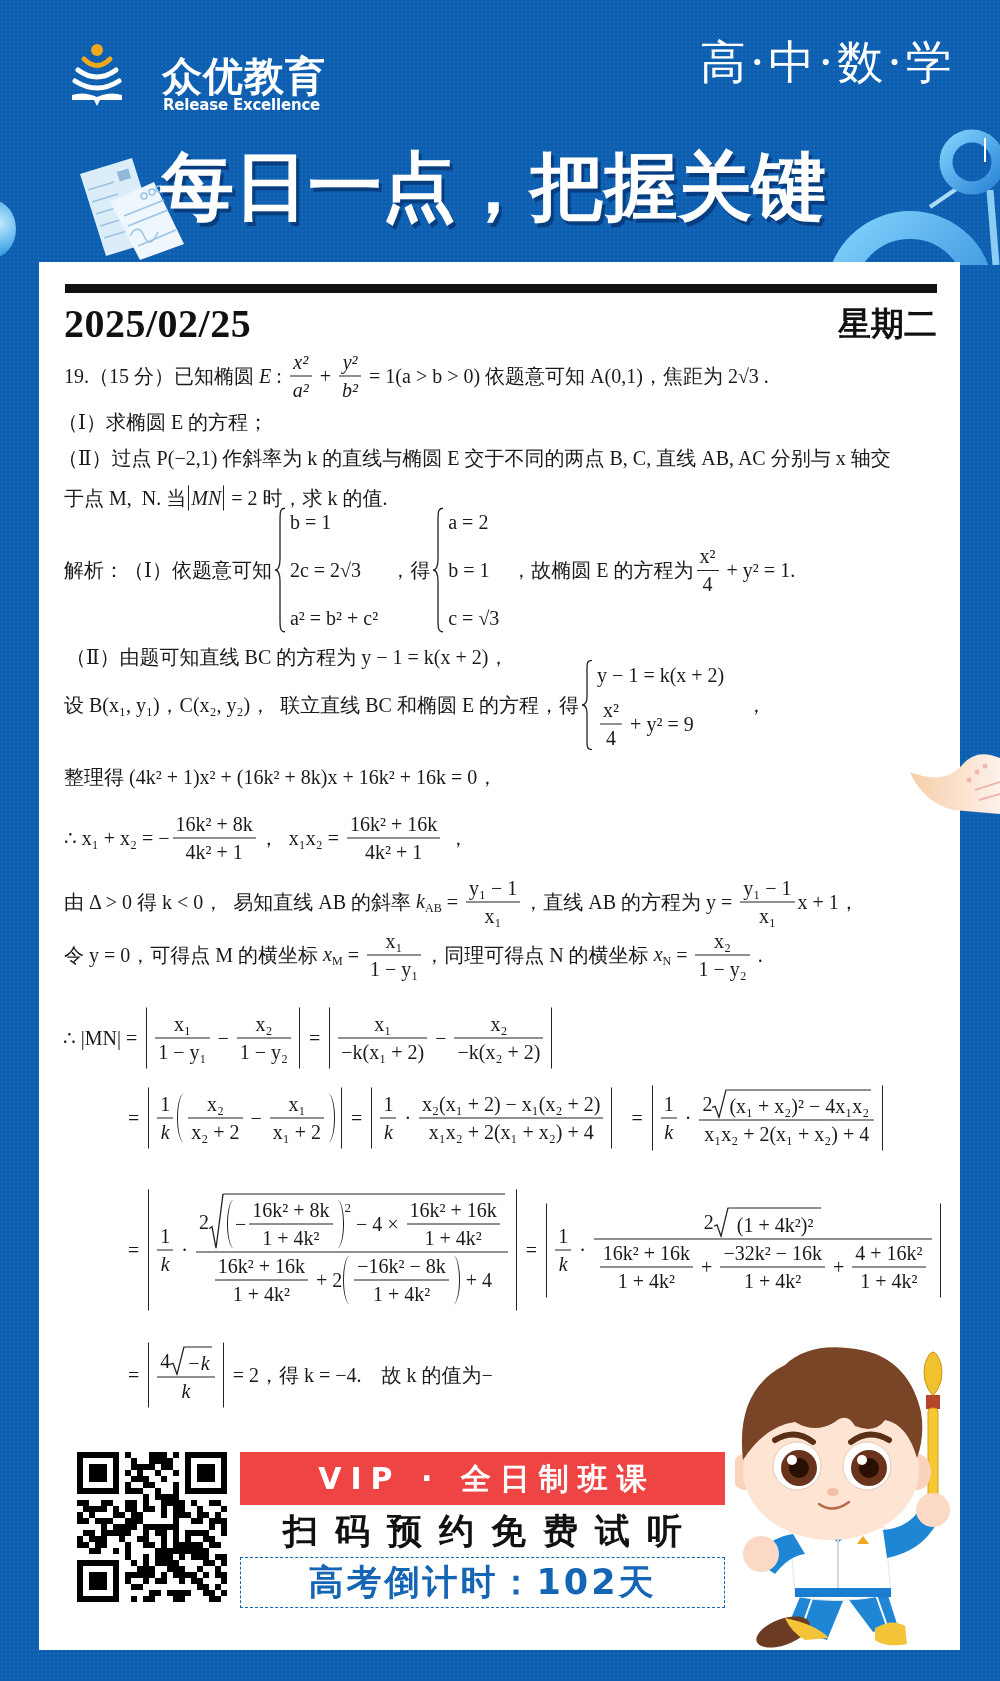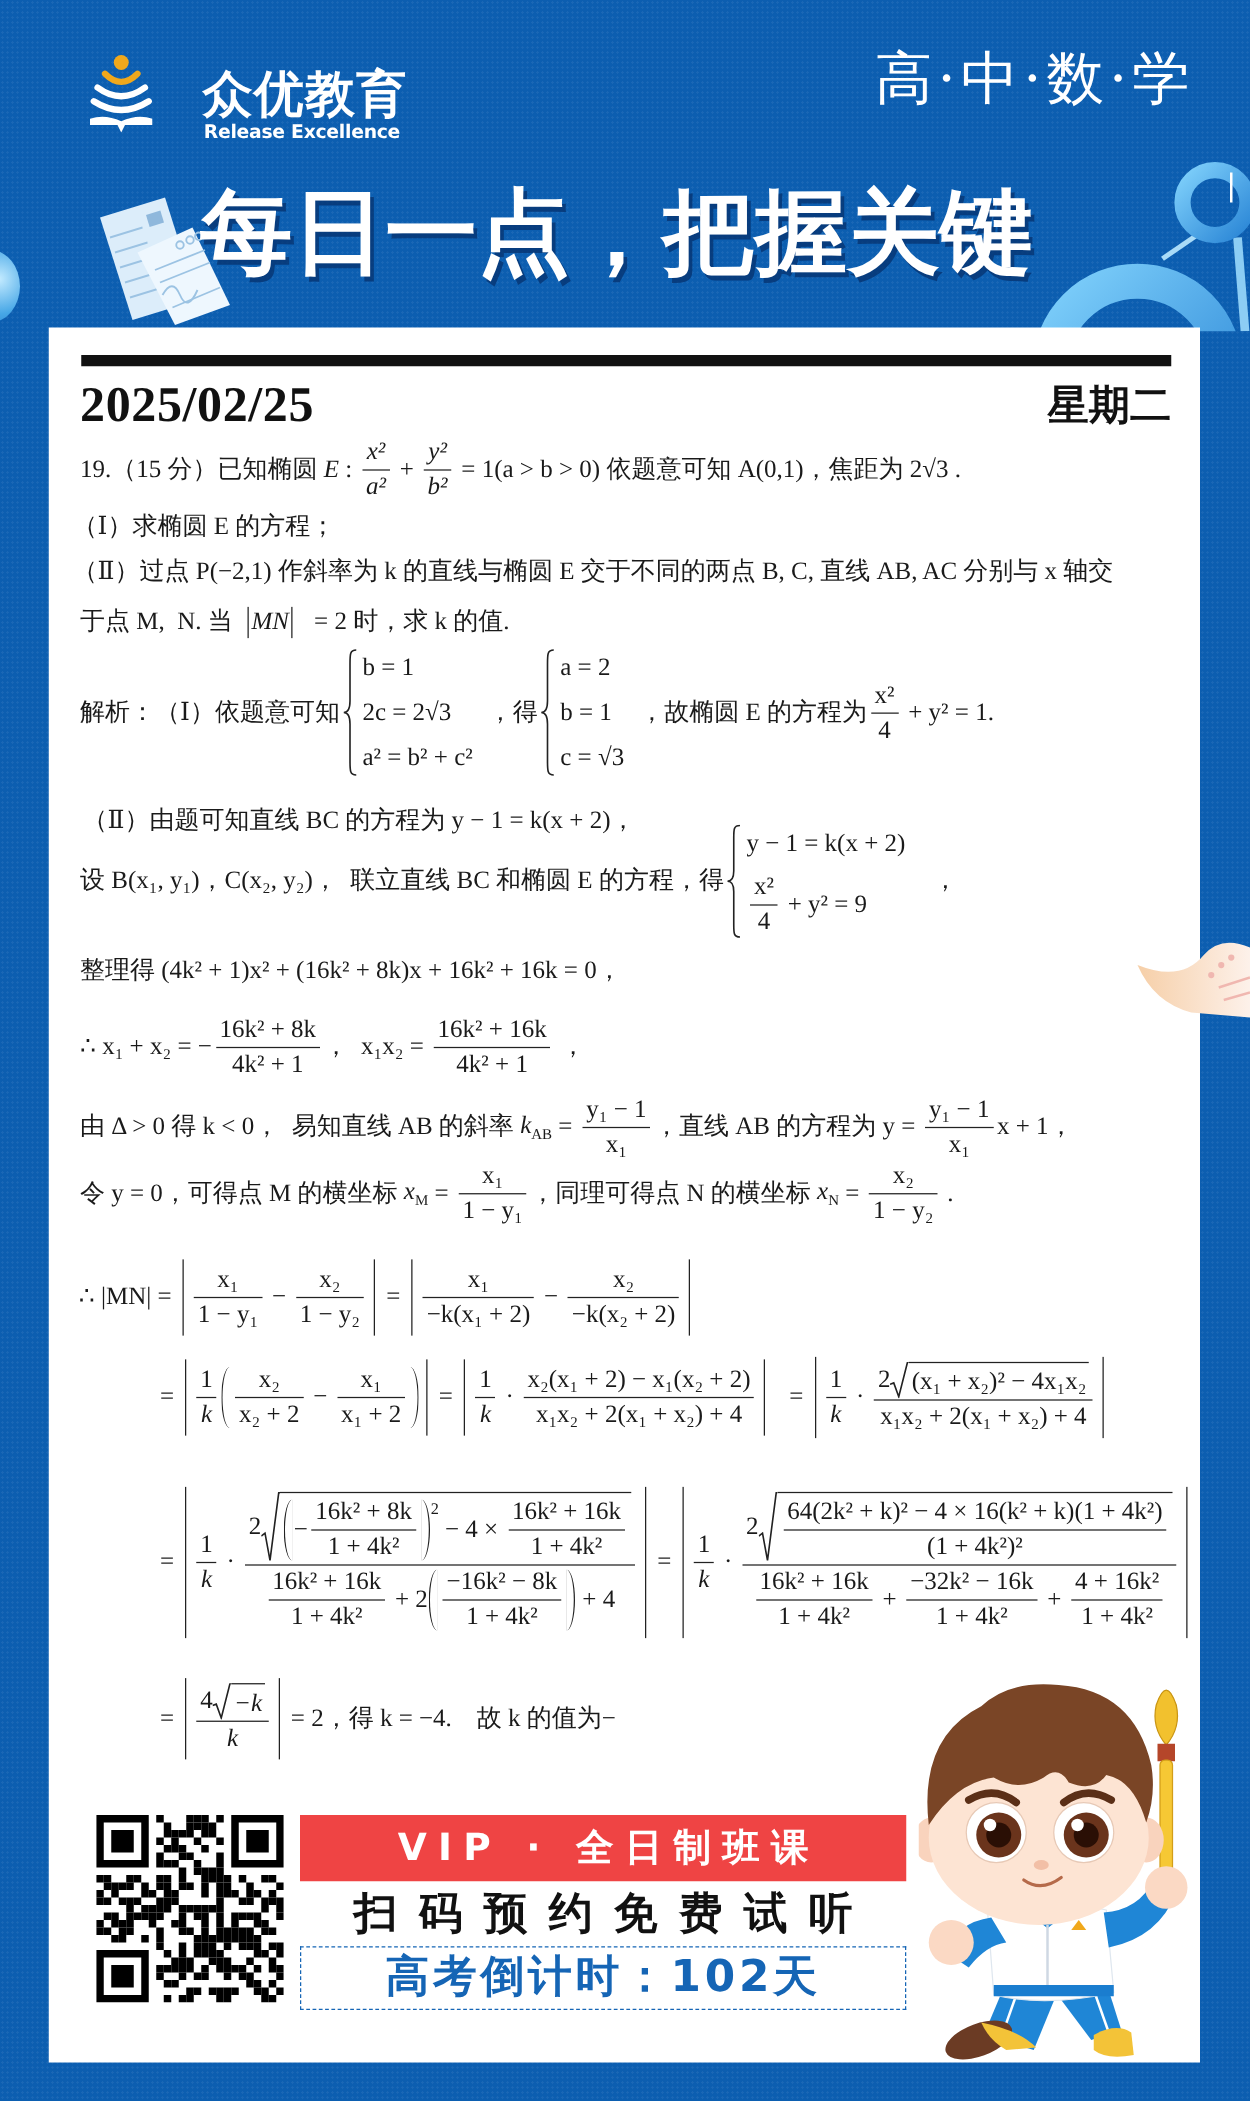--- a/index.html
+++ b/index.html
@@ -22,34 +22,34 @@
 .weekday{position:absolute;right:23px;top:42px;font:bold 33px/40px "DejaVu Serif",serif;color:#111}
 
 .ln{position:absolute;display:flex;align-items:center;white-space:pre;transform:translateY(-50%);font:20px/1.25 "Liberation Serif","DejaVu Serif",serif;color:#1a1a1a}
 .it{font-style:italic}
 .inl{display:inline-block}
 .inl sub{font-size:0.6em;vertical-align:-0.4em}
 .frac{display:inline-flex;flex-direction:column;align-items:stretch;margin:0 3px}
 .frac>.n{display:flex;justify-content:center;align-items:center;border-bottom:1.3px solid #222;padding:0 3px 1px}
 .frac>.d{display:flex;justify-content:center;align-items:center;padding:1px 3px 0}
 .abs{display:inline-flex;align-items:center;border-left:1.5px solid #222;border-right:1.5px solid #222;padding:4px 5px;margin:0 4px}
-.abs.sm{padding:0 2px;margin:0 12px}
+.abs.sm{padding:0 2px;margin:0 2px}
 .grp{display:inline-flex;align-items:center}
 .pl,.pr{align-self:stretch;width:7px;margin:2px 1px;flex:none}
 .pl{border-left:1.5px solid #222;border-radius:100% 0 0 100% / 50% 0 0 50%}
 .pr{border-right:1.5px solid #222;border-radius:0 100% 100% 0 / 0 50% 50% 0}
 .sup{font-size:0.65em;align-self:flex-start;margin-top:2px}
 .sqrt{display:inline-flex;align-items:stretch}
 .rad{position:relative;width:15px;flex:none}
 .rad svg{position:absolute;left:0;top:0;width:100%;height:100%}
 .rc{display:inline-flex;align-items:center;border-top:1.3px solid #222;padding:3px 2px 0 2px}
 .sys{display:inline-flex;align-items:stretch;margin:0 2px}
 .brace{position:relative;width:12px;flex:none}
 .brace svg{position:absolute;left:0;top:0;width:100%;height:100%}
-.rows{display:flex;flex-direction:column;justify-content:space-between;padding:0 0 0 4px;gap:6px}
+.rows{display:flex;flex-direction:column;justify-content:space-between;padding:0 0 0 4px;gap:18px}
 .rows>span{display:flex;align-items:center;min-height:30px}
 
 .qr{position:absolute;left:38px;top:1190px;width:150px;height:150px}
 .vip{position:absolute;left:201px;top:1190px;width:485px;height:53px;background:#ef4444;color:#fff;display:flex;align-items:center;justify-content:center;font:bold 30px/1 "DejaVu Sans",sans-serif;letter-spacing:9px;padding-left:9px;white-space:nowrap}
 .cta{position:absolute;left:201px;top:1246px;width:485px;height:46px;display:flex;align-items:center;justify-content:center;font:bold 35px/1 "DejaVu Sans",sans-serif;letter-spacing:17px;padding-left:17px;color:#111;white-space:nowrap}
 .countdown{position:absolute;left:201px;top:1295px;width:485px;height:51px;border:1.5px dashed #1565b5;display:flex;align-items:center;justify-content:center;font:bold 35px/1 "DejaVu Sans",sans-serif;color:#1565b5;letter-spacing:3px;white-space:nowrap}
 .mascot{position:absolute;left:696px;top:1078px;width:230px;height:310px}
 </style>
 </head>
 <body>
@@ -326,21 +326,21 @@
       <span class="frac"><span class="n">1</span><span class="d it">k</span></span>
       <span> · </span>
       <span class="frac">
         <span class="n">
           <span>2</span>
           <span class="sqrt">
             <span class="rad"><svg viewBox="0 0 15 100" preserveAspectRatio="none">
                   <path d="M0 62 L3 58 L7 96 L14 1 L15 1" stroke="#222" stroke-width="1.3" fill="none" vector-effect="non-scaling-stroke"></path>
                 </svg></span>
             <span class="rc">
-              <span class="frac"><span class="n">64(2k² + k)² − 4 × 16(k² + k)(1 + 4k²)</span><span class="d">(1 + 4k²)²</span></span>
+              <span class="frac"><span class="d">(1 + 4k²)²</span></span>
             </span>
           </span>
         </span>
         <span class="d">
           <span class="frac"><span class="n">16k² + 16k</span><span class="d">1 + 4k²</span></span>
           <span> + </span>
           <span class="frac"><span class="n">−32k² − 16k</span><span class="d">1 + 4k²</span></span>
           <span> + </span>
           <span class="frac"><span class="n">4 + 16k²</span><span class="d">1 + 4k²</span></span>
         </span>

